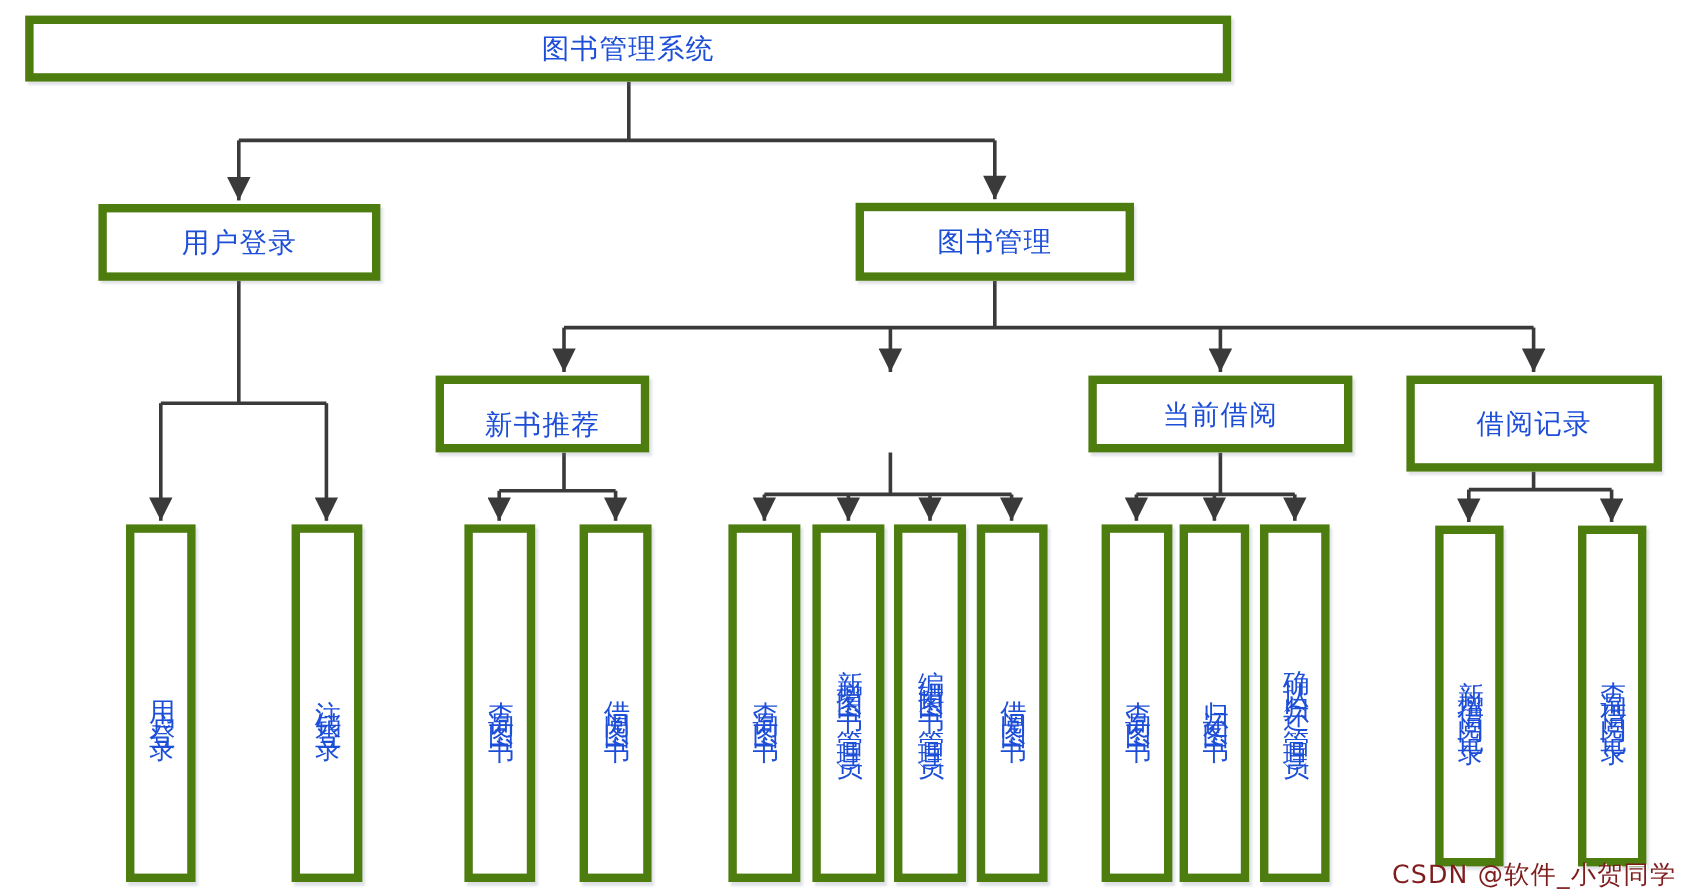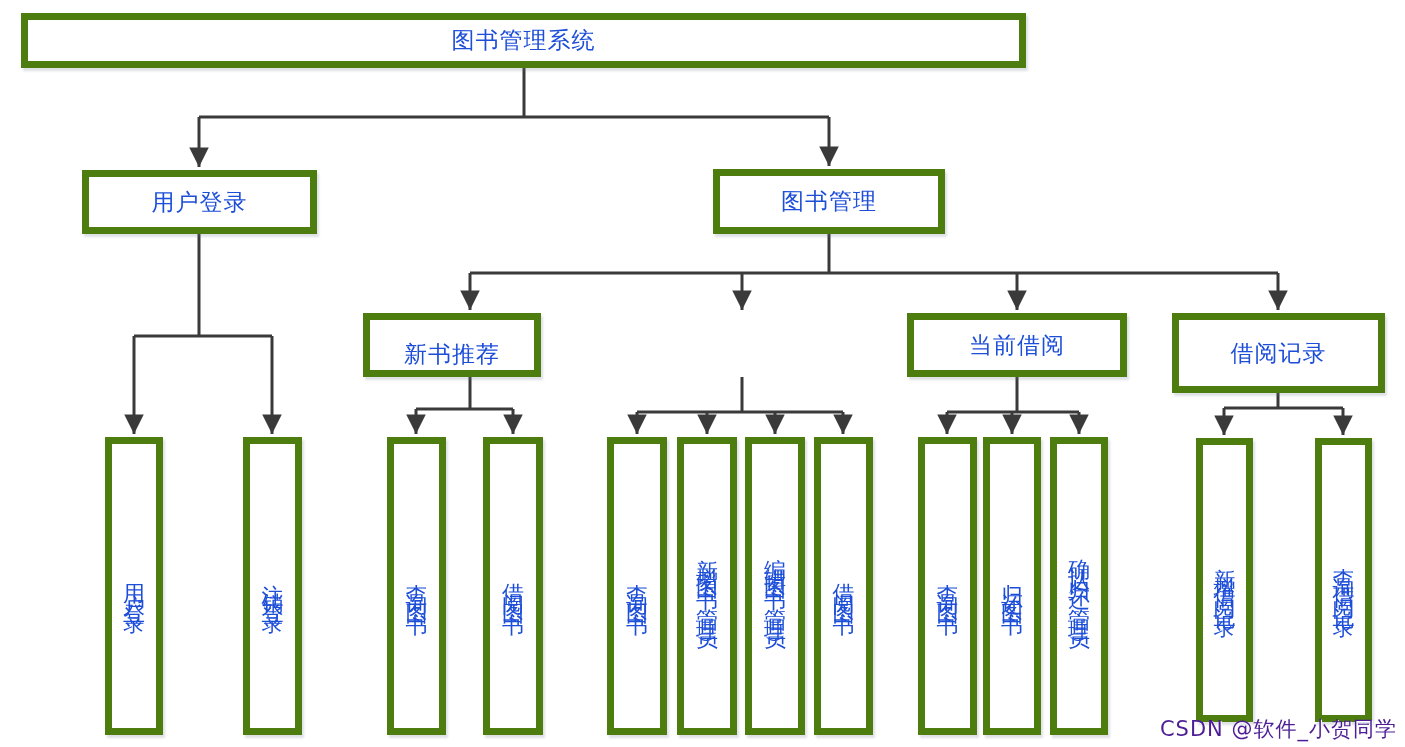--- a/index.html
+++ b/index.html
@@ -40,21 +40,21 @@
     font-size: 22px;
     line-height: 1.1;
     letter-spacing: 10px;
   }
   #watermark {
     position: absolute;
     right: 8px;
     bottom: 4px;
     z-index: 5;
     font-size: 21px;
-    color: #4c1d95;
+    color: #7f1d1d;
     letter-spacing: 1px;
     text-shadow: 1px 1px 0 #ffffff;
     white-space: nowrap;
   }
 </style>
 </head>
 <body>
 
 <div id="canvas">
 

